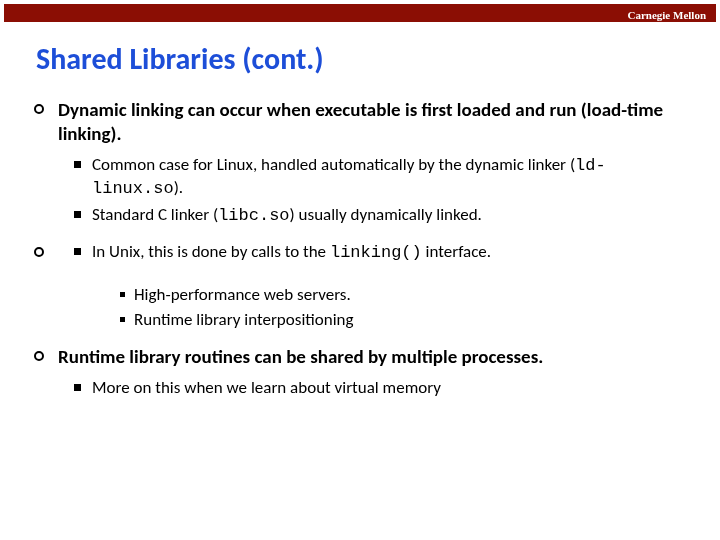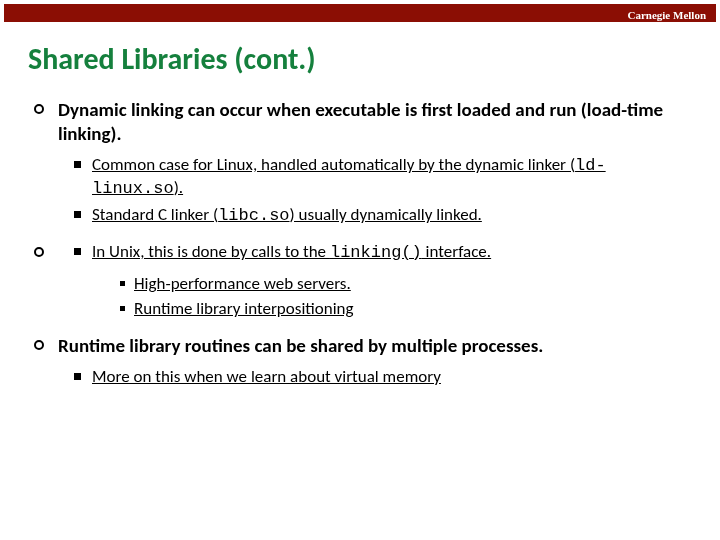--- a/index.html
+++ b/index.html
@@ -31,24 +31,24 @@
   .brandbar span {
     color: #fff;
     font-size: 11px;
     font-weight: bold;
     line-height: 18px;
     font-family: "Times New Roman", serif;
   }
   .title {
     position: absolute;
     top: 40px;
-    left: 28px;
+    left: 36px;
     font-size: 30px;
     font-weight: bold;
-    color: #15803d;
+    color: #1d4ed8;
   }
   .body {
     position: absolute;
     top: 98px;
     left: 34px;
     right: 46px;
   }
   ul.lvl1 {
     list-style: none;
     padding: 0;
@@ -70,21 +70,20 @@
     width: 10px;
     height: 10px;
     border: 2px solid #000;
     border-radius: 50%;
     box-sizing: border-box;
   }
   ul.lvl2 {
     list-style: none;
     padding: 0;
     margin: 8px 0 14px 16px;
-    text-decoration: underline;
   }
   ul.lvl2 > li {
     position: relative;
     padding-left: 18px;
     margin-bottom: 4px;
     font-size: 17px;
     font-weight: normal;
     line-height: 1.3;
   }
   ul.lvl2 > li::before {
@@ -92,21 +91,21 @@
     position: absolute;
     left: 0;
     top: 7px;
     width: 7px;
     height: 7px;
     background: #000;
   }
   ul.lvl3 {
     list-style: none;
     padding: 0;
-    margin: 9px 0 4px 28px;
+    margin: 20px 0 4px 28px;
   }
   ul.lvl3 > li {
     position: relative;
     padding-left: 14px;
     margin-bottom: 3px;
     font-size: 17px;
     font-weight: normal;
     line-height: 1.3;
   }
   ul.lvl3 > li::before {

